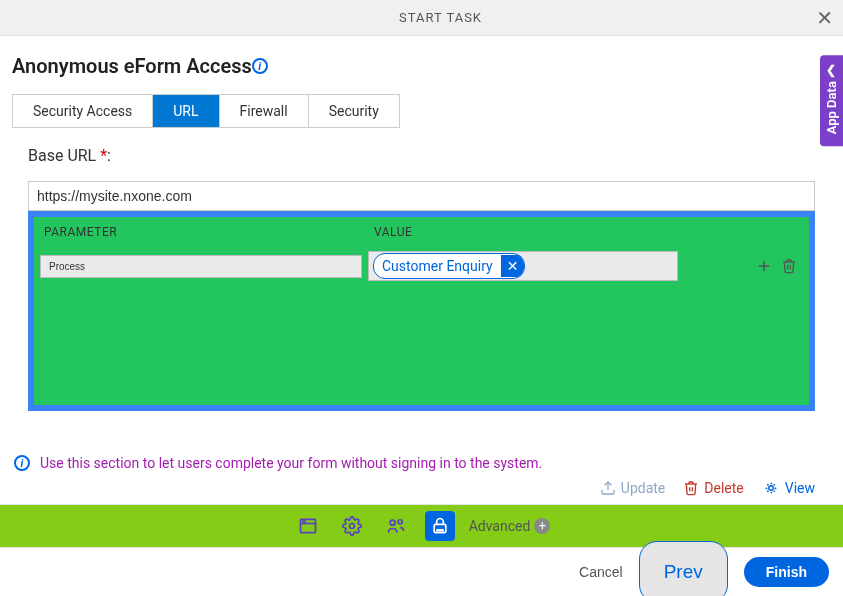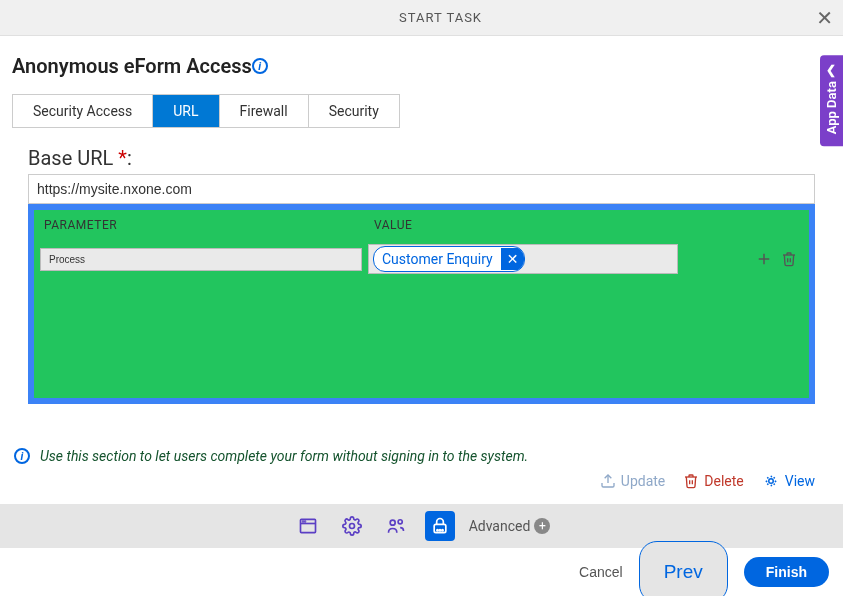--- a/index.html
+++ b/index.html
@@ -14,49 +14,49 @@
     .page-title-row { display: flex; align-items: center; gap: 0; margin-bottom: 16px; }
     .page-title { font-size: 20px; font-weight: 600; color: #222; }
     .info-icon { width: 16px; height: 16px; border: 2px solid #0066e0; border-radius: 50%; display: inline-flex; align-items: center; justify-content: center; color: #0066e0; font-size: 11px; font-weight: bold; font-style: italic; }
     
     .tabs { display: flex; border: 1px solid #ccc; width: fit-content; margin-bottom: 18px; }
     .tab { padding: 8px 20px; border-right: 1px solid #ccc; background: #fff; cursor: pointer; font-size: 14px; color: #333; }
     .tab:last-child { border-right: none; }
     .tab.active { background: #0078d4; color: #fff; }
     
     .url-section { padding: 0 16px; }
-    .field-label { font-size: 20px; color: #333; margin-bottom: 4px; }
+    .field-label { font-size: 16px; color: #333; margin-bottom: 16px; }
     .required { color: #c00; }
     .url-input { width: 100%; padding: 6px 8px; border: 1px solid #ccc; font-size: 14px; color: #333; background: #fff; }
     
     .param-table { border: 6px solid #3b82f6; background: #22c55e; min-height: 200px; }
     .param-header { display: flex; padding: 8px 10px; font-size: 12px; letter-spacing: 0.5px; color: #333; }
     .param-col-name { width: 330px; }
     .param-col-value { flex: 1; }
     .param-row { display: flex; align-items: center; padding: 4px 6px; gap: 6px; }
     .param-name-input { width: 322px; padding: 5px 8px; border: 1px solid #bbb; background: #eaeaea; font-size: 10px; color: #333; }
     .param-value-chip { display: inline-flex; align-items: center; border: 1px solid #0066e0; border-radius: 12px; overflow: hidden; background: #fff; }
     .chip-text { padding: 4px 8px; color: #0066e0; font-size: 14px; }
     .chip-close { background: #0066e0; color: #fff; padding: 4px 6px; cursor: pointer; font-size: 14px; line-height: 1; }
     .param-value-wrap { flex: 1; display: flex; align-items: center; }
     .param-value-box { background: #eaeaea; border: 1px solid #bbb; padding: 2px 4px; display: inline-flex; align-items: center; width: 310px; height: 30px; }
     .row-actions { display: flex; gap: 8px; margin-left: auto; padding-right: 6px; }
     .icon-btn { background: none; border: none; cursor: pointer; color: #555; font-size: 18px; line-height: 1; }
     
     .hint-row { display: flex; align-items: center; gap: 10px; margin-top: 44px; padding: 0 2px; }
-    .hint-text { color: #14532d; font-style: italic; font-size: 14px; }
+    .hint-text { color: #a21caf; font-size: 14px; }
     
     .actions-row { display: flex; justify-content: flex-end; gap: 18px; margin-top: 8px; padding-right: 16px; }
     .action-link { display: inline-flex; align-items: center; gap: 5px; font-size: 14px; cursor: pointer; }
     .action-link.update { color: #8fa8c8; }
     .action-link.delete { color: #c0392b; }
     .action-link.view { color: #0066e0; }
     
     .footer { position: absolute; bottom: 0; left: 0; right: 0; }
-    .footer-icons { background: #e5e5e5; height: 44px; display: flex; align-items: center; justify-content: center; gap: 14px; border-top: 1px solid #e5e5e5; border-bottom: 1px solid #e5e5e5; margin-top: 31px; }
+    .footer-icons { background: #84cc16; height: 44px; display: flex; align-items: center; justify-content: center; gap: 14px; border-top: 1px solid #e5e5e5; border-bottom: 1px solid #e5e5e5; margin-top: 31px; }
     .footer-icon { width: 30px; height: 30px; display: inline-flex; align-items: center; justify-content: center; color: #5b3fc4; font-size: 18px; cursor: pointer; border-radius: 4px; }
     .footer-icon.active { background: #0066e0; color: #fff; }
     .advanced-label { color: #555; font-size: 14px; display: inline-flex; align-items: center; gap: 4px; }
     .plus-circle { width: 16px; height: 16px; border-radius: 50%; background: #888; color: #fff; display: inline-flex; align-items: center; justify-content: center; font-size: 12px; }
     
     .footer-buttons { height: 48px; display: flex; align-items: center; justify-content: flex-end; gap: 16px; padding-right: 14px; background:#fff; }
     .btn-cancel { background: none; border: none; color: #555; font-size: 14px; cursor: pointer; }
     .btn-prev { background: #e5e5e5; border: 1px solid #0066e0; color: #0066e0; padding: 19px 24px; border-radius: 18px; font-size: 19px; cursor: pointer; }
     .btn-finish { background: #0066e0; border: none; color: #fff; padding: 7px 22px; border-radius: 18px; font-size: 14px; font-weight: 600; cursor: pointer; }
     

